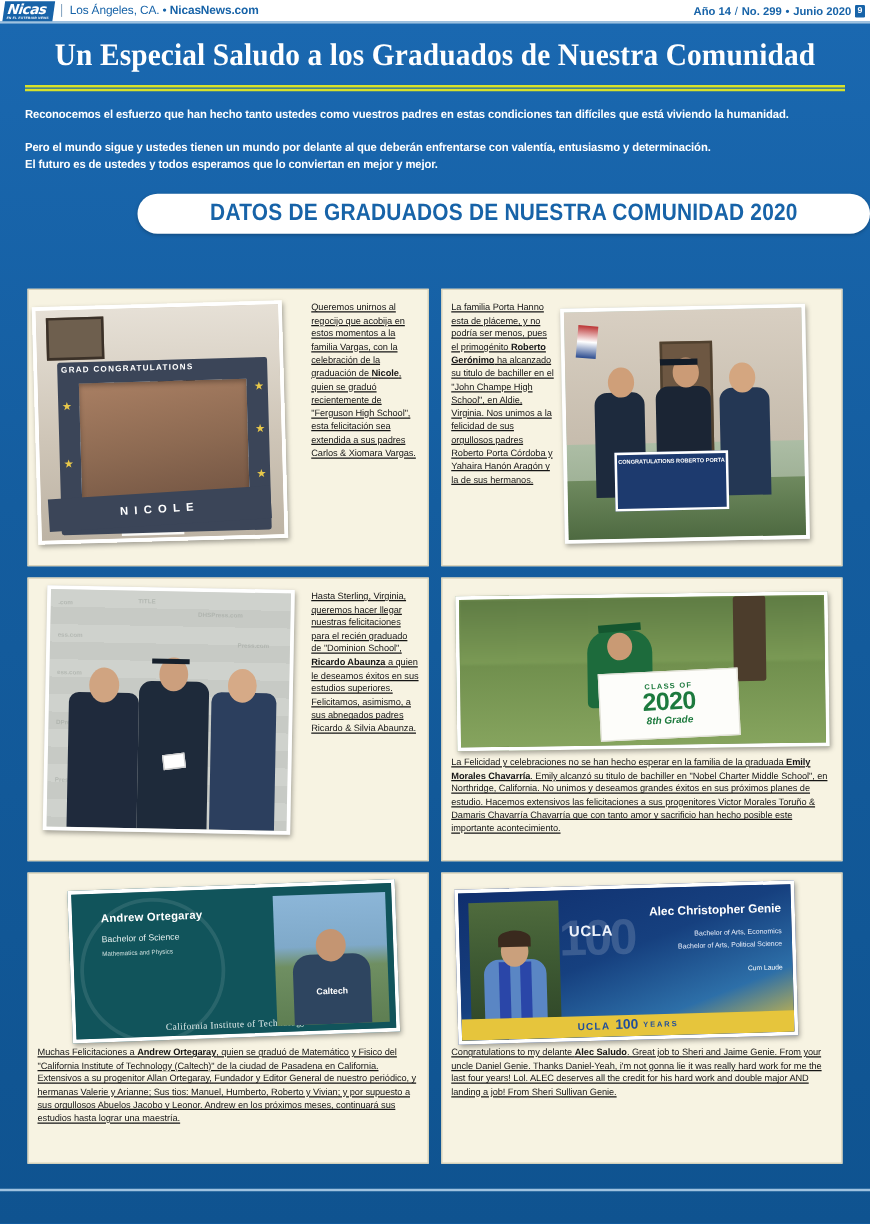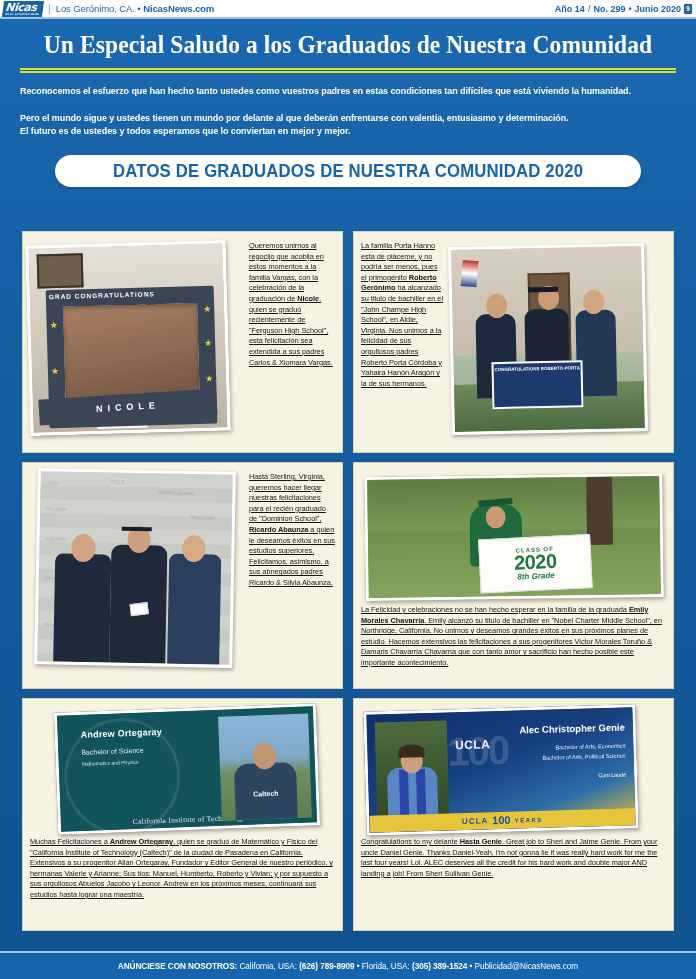--- a/index.html
+++ b/index.html
@@ -112,21 +112,21 @@
     font-size: 9.3px;
     font-weight: bold;
     line-height: 13.5px;
     letter-spacing: -0.1px;
     transform: scaleX(0.97);
     transform-origin: left center;
   }
   .intro .gap { height: 13px; }
 
   
-  .banner-wrap { display: flex; justify-content: center; margin-top: 16px; }
+  .banner-wrap { display: flex; justify-content: flex-end; margin-top: 16px; }
   .banner-pill {
     background: #ffffff;
     border-radius: 20px;
     padding: 5px 26px 6px 26px;
     box-shadow: 0 1px 3px rgba(0,0,0,0.25);
   }
   .banner-text {
     color: #1763a8;
     font-family: "Liberation Sans", sans-serif;
     font-size: 19px;
@@ -344,21 +344,21 @@
 </head>
 <body>
 
 <div class="masthead">
   <div class="mast-left">
     <div class="logo-box">
       <span class="logo-word">Nicas</span>
       <span class="logo-sub">EN EL EXTERIOR NEWS</span>
     </div>
     <span class="mast-divider">|</span>
-    <span class="mast-city"><span>Los Gerónimo, CA. • </span><span class="mast-site">NicasNews.com</span></span>
+    <span class="mast-city"><span>Los Ángeles, CA. • </span><span class="mast-site">NicasNews.com</span></span>
   </div>
   <div class="mast-right">
     <span>Año 14</span>
     <span class="mast-issue-slash"> / </span>
     <span>No. 299</span>
     <span> • </span>
     <span>Junio 2020</span>
     <span class="page-num-box">9</span>
   </div>
 </div>
@@ -538,24 +538,21 @@
           <div class="uc-d2">Bachelor of Arts, Political Science</div>
           <div class="uc-cum">Cum Laude</div>
           <div class="uc-band">
             <span class="uc-band-ucla">UCLA</span>
             <span class="uc-band-100">100</span>
             <span class="uc-band-years">YEARS</span>
           </div>
         </div>
       </div>
       <div class="body-text">
-        <span>Congratulations to my delante </span><b>Hasta Genie</b><span>. Great job to Sheri and Jaime Genie. From your uncle Daniel Genie. Thanks Daniel-Yeah, i'm not gonna lie it was really hard work for me the last four years! Lol. ALEC deserves all the credit for his hard work and double major AND landing a job! From Sheri Sullivan Genie.</span>
+        <span>Congratulations to my delante </span><b>Alec Saludo</b><span>. Great job to Sheri and Jaime Genie. From your uncle Daniel Genie. Thanks Daniel-Yeah, i'm not gonna lie it was really hard work for me the last four years! Lol. ALEC deserves all the credit for his hard work and double major AND landing a job! From Sheri Sullivan Genie.</span>
       </div>
     </div>
 
   </div>
 
   <div class="footer-rule"></div>
-  <div class="footer">
-    <div class="footer-text"><b>ANÚNCIESE CON NOSOTROS:</b><span> California, USA: </span><b>(626) 789-8909</b><span> • </span><span>Florida, USA: </span><b>(305) 389-1524</b><span> • </span><span>Publicidad@NicasNews.com</span></div>
-  </div>
 
 </div>
 
 </body></html>

